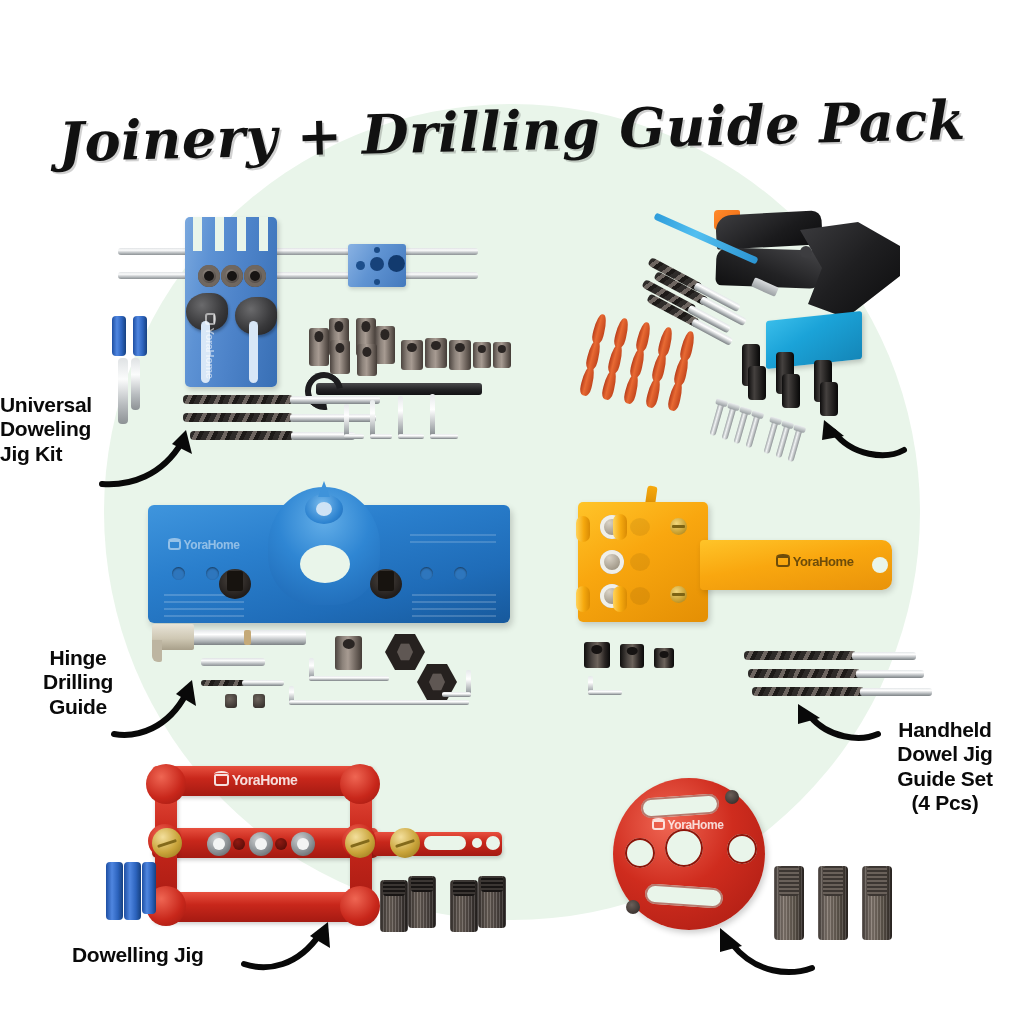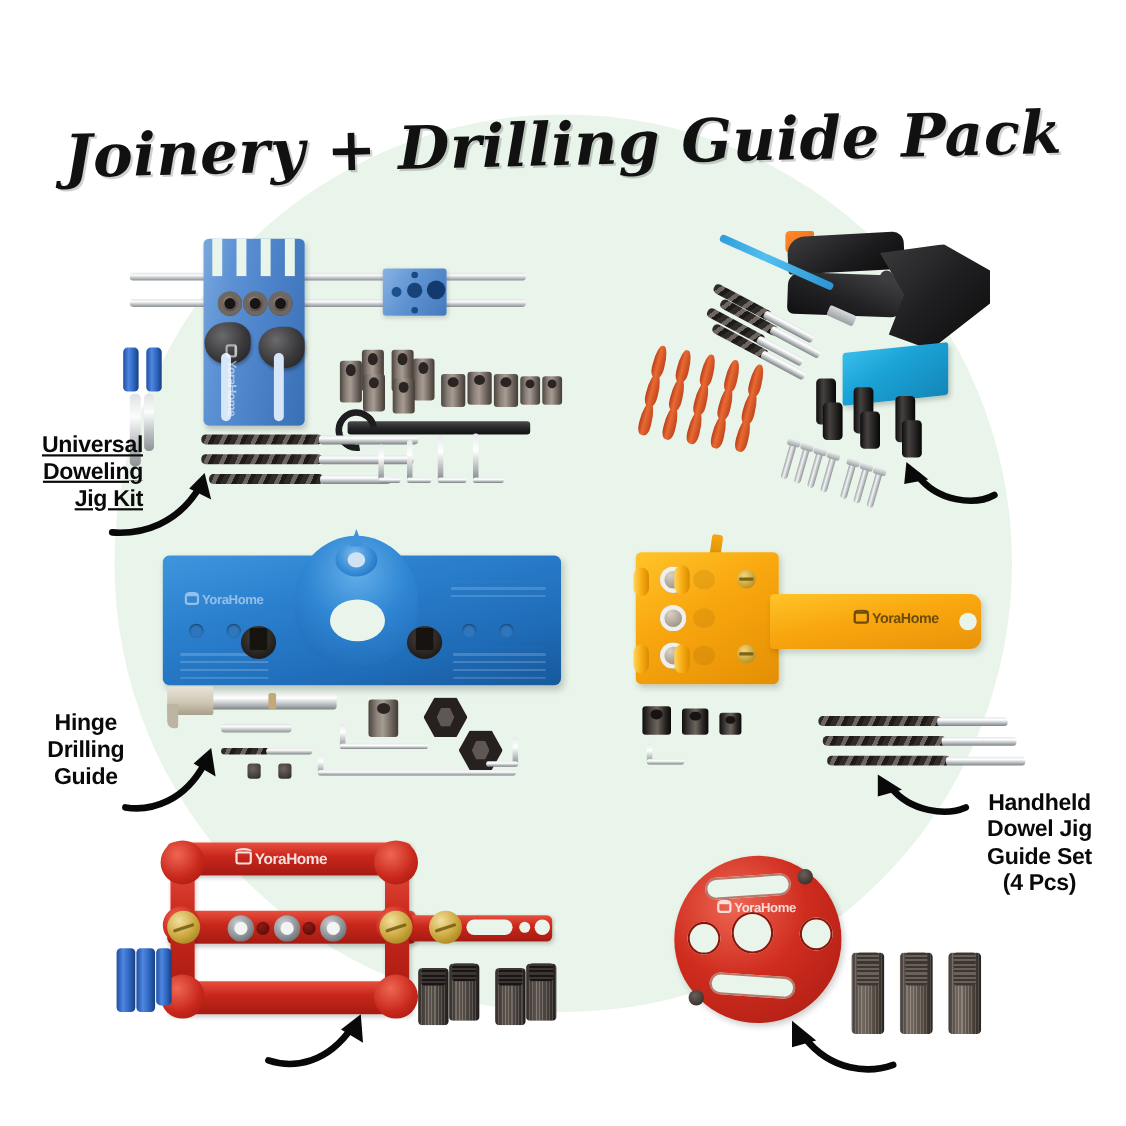--- a/index.html
+++ b/index.html
@@ -50,21 +50,21 @@
   .label {
     position: absolute;
     font-family: "Liberation Sans", sans-serif;
     font-weight: bold;
     font-size: 21px;
     line-height: 1.16;
     color: #0a0a0a;
     letter-spacing: -0.3px;
     white-space: pre-line;
   }
-  .label.right  { text-align: right; text-decoration: underline; }
+  .label.right  { text-align: left; }
   .label.center { text-align: center; }
   .label.left   { text-align: left; }
 
   
   .arrow { position: absolute; overflow: visible; }
   .arrow path, .arrow line { fill: none; stroke: #090909; stroke-width: 6; stroke-linecap: round; stroke-linejoin: round; }
   .arrow polygon { fill: #090909; }
 
   
   .prod { position: absolute; }
@@ -702,20 +702,21 @@
 
   <div class="label center" style="left:866px; top:718px; width:158px;">Handheld
 Dowel Jig
 Guide Set
 (4 Pcs)</div>
   <svg class="arrow" style="left:782px; top:692px; width:100px; height:56px;" viewBox="0 0 100 56">
     <path d="M96 42 C78 50, 46 46, 28 24"></path>
     <polygon points="16,12 38,26 16,32"></polygon>
   </svg>
 
+  <div class="label left" style="left:72px; top:943px; width:200px;">Dowelling Jig</div>
   <svg class="arrow" style="left:240px; top:916px; width:110px; height:56px;" viewBox="0 0 110 56">
     <path d="M4 48 C28 56, 58 50, 80 18"></path>
     <polygon points="88,6 90,32 70,20"></polygon>
   </svg>
 
   <svg class="arrow" style="left:706px; top:918px; width:110px; height:60px;" viewBox="0 0 110 60">
     <path d="M106 50 C84 58, 50 56, 26 26"></path>
     <polygon points="14,10 36,28 14,34"></polygon>
   </svg>
 

